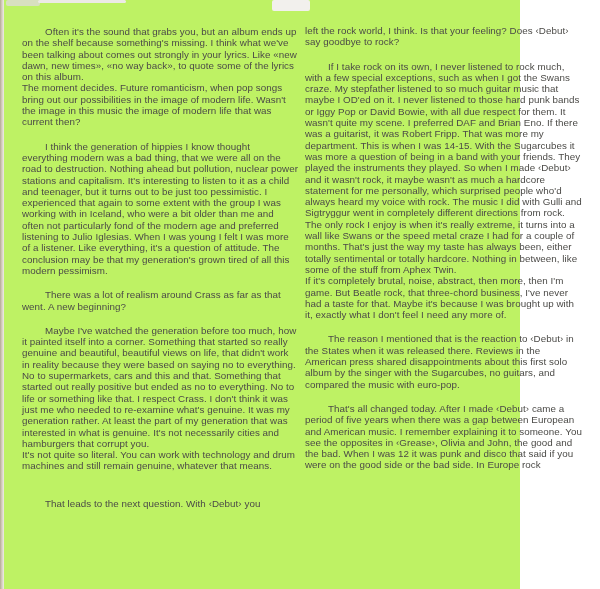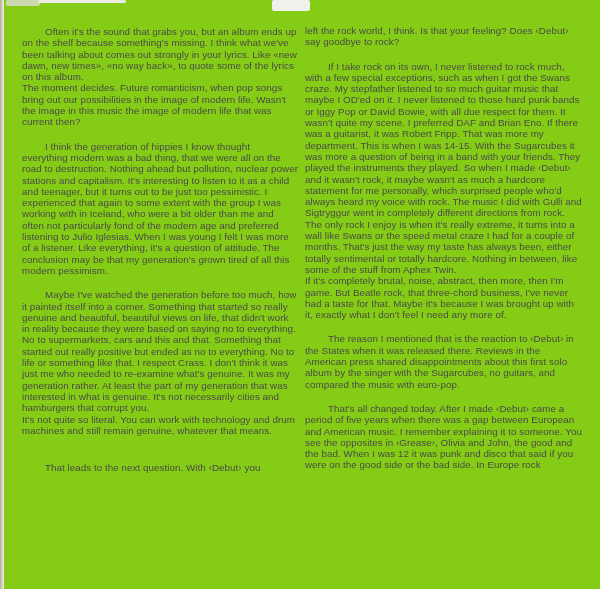--- a/index.html
+++ b/index.html
@@ -7,23 +7,23 @@
     padding: 0;
   }
   body {
     width: 600px;
     height: 589px;
     overflow: hidden;
     background: #ffffff;
   }
   .page {
     position: relative;
-    width: 600px;
+    width: 520px;
     height: 589px;
-    background: #84cc16;
+    background: #bef264;
     font-family: "Liberation Sans", sans-serif;
   }
   .edge-strip {
     position: absolute;
     left: 0;
     top: 0;
     width: 4px;
     height: 589px;
     background: linear-gradient(to right, #b3a994 0%, #d4ccbd 45%, #efece6 100%);
   }
@@ -59,20 +59,21 @@
 
   <div class="edge-strip"></div>
   <div class="smudge smudge-1"></div>
   <div class="smudge smudge-2"></div>
   <div class="smudge smudge-3"></div>
 
   <div class="col col-left">
     <p class="para indent">Often it's the sound that grabs you, but an album ends up on the shelf because something's missing. I think what we've been talking about comes out strongly in your lyrics. Like «new dawn, new times», «no way back», to quote some of the lyrics on this album.
 The moment decides. Future romanticism, when pop songs bring out our possibilities in the image of modern life. Wasn't the image in this music the image of modern life that was current then?</p>
     <p class="para indent">I think the generation of hippies I know thought everything modern was a bad thing, that we were all on the road to destruction. Nothing ahead but pollution, nuclear power stations and capitalism. It's interesting to listen to it as a child and teenager, but it turns out to be just too pessimistic. I experienced that again to some extent with the group I was working with in Iceland, who were a bit older than me and often not particularly fond of the modern age and preferred listening to Julio Iglesias. When I was young I felt I was more of a listener. Like everything, it's a question of attitude. The conclusion may be that my generation's grown tired of all this modern pessimism.</p>
+    <p class="para indent">There was a lot of realism around Crass as far as that went. A new beginning?</p>
     <p class="para indent">Maybe I've watched the generation before too much, how it painted itself into a corner. Something that started so really genuine and beautiful, beautiful views on life, that didn't work in reality because they were based on saying no to everything. No to supermarkets, cars and this and that. Something that started out really positive but ended as no to everything. No to life or something like that. I respect Crass. I don't think it was just me who needed to re-examine what's genuine. It was my generation rather. At least the part of my generation that was interested in what is genuine. It's not necessarily cities and hamburgers that corrupt you.
 It's not quite so literal. You can work with technology and drum machines and still remain genuine, whatever that means.</p>
     <p class="para indent gap-lg">That leads to the next question. With ‹Debut› you</p>
   </div>
 
   <div class="col col-right">
     <p class="para">left the rock world, I think. Is that your feeling? Does ‹Debut› say goodbye to rock?</p>
     <p class="para indent">If I take rock on its own, I never listened to rock much, with a few special exceptions, such as when I got the Swans craze. My stepfather listened to so much guitar music that maybe I OD'ed on it. I never listened to those hard punk bands or Iggy Pop or David Bowie, with all due respect for them. It wasn't quite my scene. I preferred DAF and Brian Eno. If there was a guitarist, it was Robert Fripp. That was more my department. This is when I was 14-15. With the Sugarcubes it was more a question of being in a band with your friends. They played the instruments they played. So when I made ‹Debut› and it wasn't rock, it maybe wasn't as much a hardcore statement for me personally, which surprised people who'd always heard my voice with rock. The music I did with Gulli and Sigtryggur went in completely different directions from rock. The only rock I enjoy is when it's really extreme, it turns into a wall like Swans or the speed metal craze I had for a couple of months. That's just the way my taste has always been, either totally sentimental or totally hardcore. Nothing in between, like some of the stuff from Aphex Twin.
 If it's completely brutal, noise, abstract, then more, then I'm game. But Beatle rock, that three-chord business, I've never had a taste for that. Maybe it's because I was brought up with it, exactly what I don't feel I need any more of.</p>
     <p class="para indent">The reason I mentioned that is the reaction to ‹Debut› in the States when it was released there. Reviews in the American press shared disappointments about this first solo album by the singer with the Sugarcubes, no guitars, and compared the music with euro-pop.</p>

